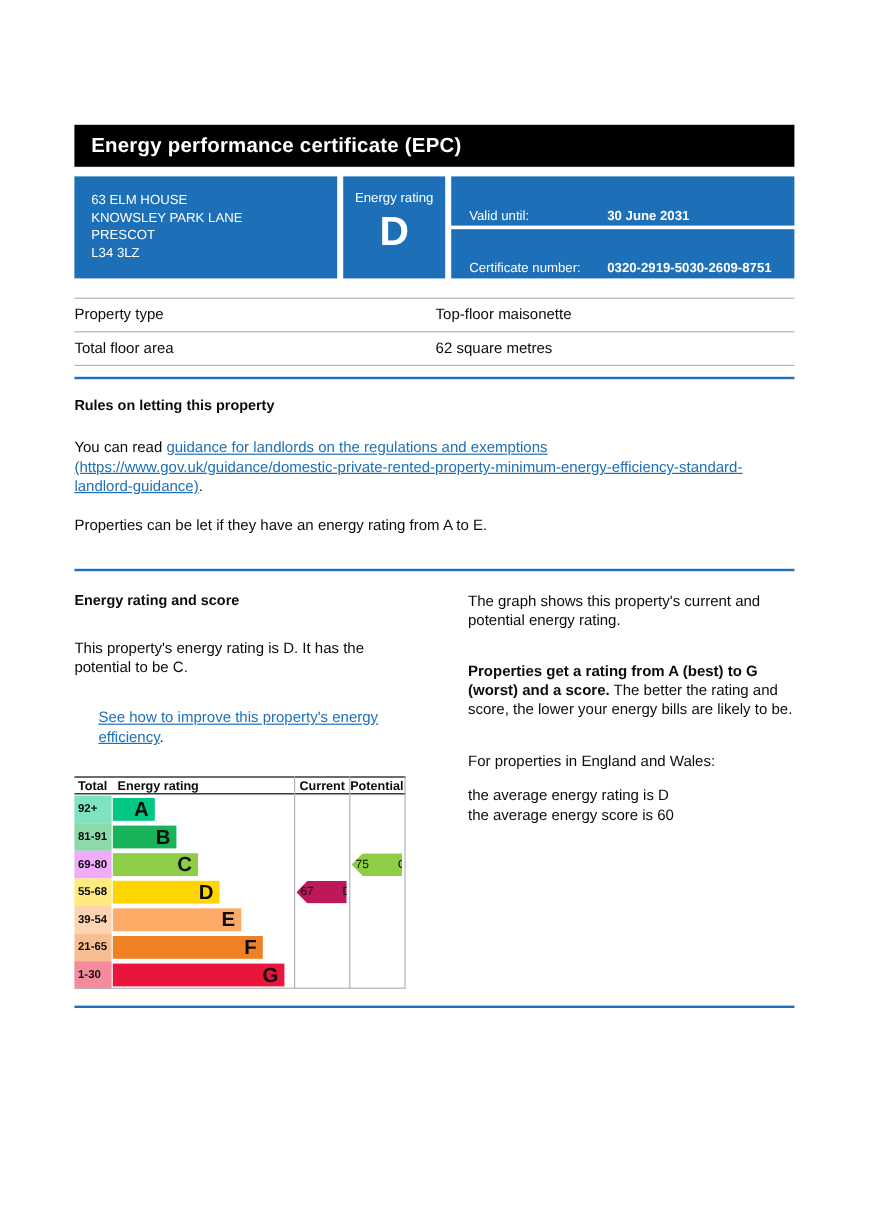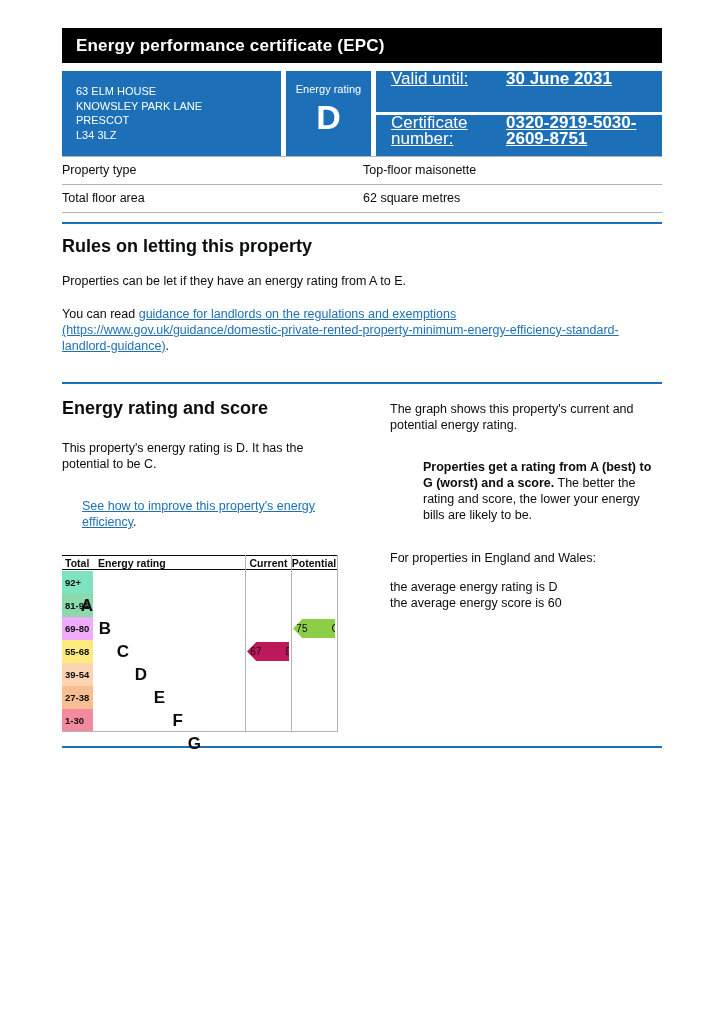--- a/index.html
+++ b/index.html
@@ -4,76 +4,76 @@
 <title>Energy performance certificate (EPC)</title>
 <style>
   * { margin: 0; padding: 0; box-sizing: border-box; }
   html, body { background: #fff; }
   body {
     width: 724px; height: 1024px; margin: 0 auto;
     font-family: "Liberation Sans", "DejaVu Sans", sans-serif;
     color: #0b0c0c; font-size: 12.5px; line-height: 16px;
     -webkit-font-smoothing: antialiased;
   }
-  .content { width: 600px; margin: 0 auto; padding-top: 28px; }
+  .content { width: 600px; margin: 0 auto; padding-top: 104px; }
 
   
   .masthead { background: #000; height: 35px; display: flex; align-items: center; }
   .masthead h1 { color: #fff; font-size: 17px; font-weight: bold; padding-left: 14px; letter-spacing: .2px; }
 
   
   .summary-row { display: flex; gap: 5px; margin-top: 8px; height: 85px; }
   .blue-box { background: #1d70b8; color: #fff; }
   .address-box { width: 219px; padding: 13px 0 0 14px; font-size: 11px; line-height: 14.5px; }
   .rating-box { width: 85px; text-align: center; padding-top: 10px; }
   .rating-box .rating-label { font-size: 11px; }
   .rating-box .rating-letter { font-size: 34px; font-weight: bold; line-height: 40px; }
   .right-stack { flex: 1; display: flex; flex-direction: column; gap: 3px; }
-  .right-stack .blue-box { flex: 1; display: flex; align-items: flex-start; font-size: 17px; text-decoration: underline; }
+  .right-stack .blue-box { flex: 1; display: flex; align-items: flex-end; font-size: 11px; }
   .right-stack .field-label { padding-left: 15px; width: 130px; flex: 0 0 auto; }
   .right-stack .field-value { font-weight: bold; }
 
   
-  .property-table { margin-top: 0; border-top: 1px solid #b1b4b6; }
+  .property-table { margin-top: 16px; border-top: 1px solid #b1b4b6; }
   .property-table .t-row { display: flex; border-bottom: 1px solid #b1b4b6; padding: 5px 0 6px; }
   .property-table .t-label { width: 301px; flex: 0 0 auto; }
 
   .divider { height: 2px; background: #1d70b8; border: 0; }
   .divider-1 { margin-top: 9px; }
   .divider-2 { margin-top: 28px; }
   .divider-3 { margin-top: 14px; }
 
-  h2 { font-size: 18px; line-height: 19px; font-weight: bold; }
+  h2 { font-size: 12px; line-height: 19px; font-weight: bold; }
   .rules-section h2 { margin-top: 13px; }
   .rules-section p { margin-top: 17px; }
   a { color: #1d70b8; text-decoration: underline; cursor: pointer; }
 
   
   .two-col { display: flex; margin-top: 15px; }
   .col-left { width: 328px; flex: 0 0 auto; }
   .col-left p { width: 274px; }
   .col-right { width: 272px; flex: 0 0 auto; }
   .col-left .intro { margin-top: 22px; }
   .col-left .improve { margin-top: 26px; margin-left: 20px; }
   .col-right .graph-intro { margin-top: 2px; }
-  .col-right .explain { margin-top: 26px; margin-left: 33px; }
+  .col-right .explain { margin-top: 26px; }
   .col-right .averages-intro { margin-top: 27px; }
   .col-right .averages { margin-top: 13px; }
 
   
   .epc-chart { position: relative; width: 276px; height: 177px; margin-top: 25px; }
   .chart-header { position: absolute; top: 0; left: 0; right: 0; height: 15px;
     border-top: 1px solid #0b0c0c; border-bottom: 1px solid #0b0c0c;
     font-weight: bold; font-size: 10.5px; line-height: 14px; }
   .h-score { position: absolute; left: 3px; }
   .h-rating { position: absolute; left: 36px; }
   .h-current { position: absolute; left: 184px; width: 45px; text-align: center; }
   .h-potential { position: absolute; left: 229px; width: 46px; text-align: center; }
   #chart-rows { position: absolute; top: 16px; left: 0; }
-  .chart-row { display: flex; height: 23px; flex-direction: column; }
+  .chart-row { display: flex; height: 23px; }
   .score-cell { width: 31px; flex: 0 0 auto; font-weight: bold; font-size: 9.5px; line-height: 23px; padding-left: 3px; }
   .band-bar { margin-left: 1px; margin-top: 2px; height: 19px; position: relative; }
   .band-letter { position: absolute; right: 5px; top: 0; font-weight: bold; font-size: 17px; line-height: 19px; color: #0b0c0c; }
   .v-line { position: absolute; top: 0; width: 1px; height: 177px; background: #b1b4b6; }
   .v-line-1 { left: 183px; } .v-line-2 { left: 229px; } .v-line-3 { left: 275px; }
   .chart-bottom { position: absolute; left: 0; right: 0; bottom: 0; height: 1px; background: #b1b4b6; }
   .rating-arrow { position: absolute; height: 19px; width: 42px;
     clip-path: polygon(0 50%, 22% 0, 100% 0, 100% 100%, 22% 100%);
     display: flex; align-items: center; justify-content: center; gap: 24px;
     padding-left: 7px; font-weight: normal; font-size: 10px; color: #0b0c0c; }
@@ -120,22 +120,22 @@
     <div class="t-row">
       <div class="t-label">Total floor area</div>
       <div class="t-value">62 square metres</div>
     </div>
   </div>
 
   <hr class="divider divider-1">
 
   <div class="rules-section">
     <h2>Rules on letting this property</h2>
+    <p><span>You can read </span><a>guidance for landlords on the regulations and exemptions (https://www.gov.uk/guidance/domestic-private-rented-property-minimum-energy-efficiency-standard-landlord-guidance)</a><span>.</span></p>
     <p>Properties can be let if they have an energy rating from A to E.</p>
-    <p><span>You can read </span><a>guidance for landlords on the regulations and exemptions (https://www.gov.uk/guidance/domestic-private-rented-property-minimum-energy-efficiency-standard-landlord-guidance)</a><span>.</span></p>
   </div>
 
   <hr class="divider divider-2">
 
   <div class="two-col">
     <div class="col-left">
       <h2>Energy rating and score</h2>
       <p class="intro">This property's energy rating is D. It has the potential to be C.</p>
       <p class="improve"><a>See how to improve this property's energy efficiency</a><span>.</span></p>
 
@@ -171,21 +171,21 @@
                 <span class="band-letter">D</span>
               </div>
             </div>
             <div class="chart-row">
               <div class="score-cell" style="background: rgb(253, 212, 178);">39-54</div>
               <div class="band-bar" style="background: rgb(252, 170, 101); width: 107px;">
                 <span class="band-letter">E</span>
               </div>
             </div>
             <div class="chart-row">
-              <div class="score-cell" style="background: rgb(247, 191, 145);">27-38</div>
+              <div class="score-cell" style="background: rgb(247, 191, 145);">21-65</div>
               <div class="band-bar" style="background: rgb(239, 128, 35); width: 125px;">
                 <span class="band-letter">F</span>
               </div>
             </div>
             <div class="chart-row">
               <div class="score-cell" style="background: rgb(244, 138, 157);">1-30</div>
               <div class="band-bar" style="background: rgb(233, 21, 59); width: 143px;">
                 <span class="band-letter">G</span>
               </div>
             </div>

